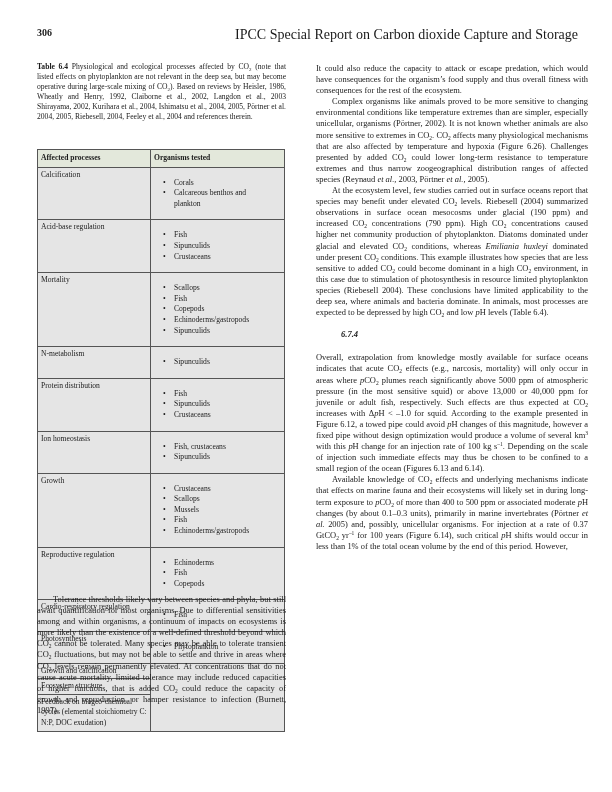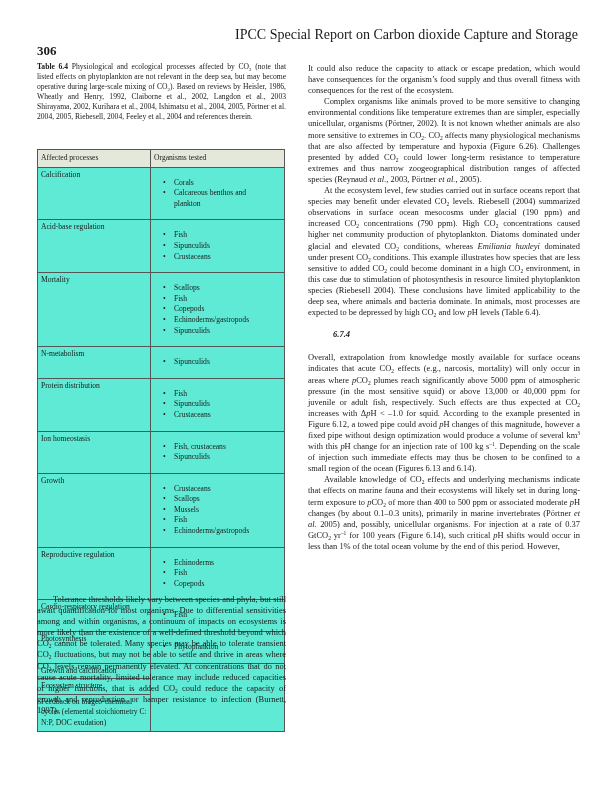--- a/index.html
+++ b/index.html
@@ -3,21 +3,21 @@
 <meta charset="utf-8">
 <style>
   html, body { margin: 0; padding: 0; background: #ffffff; }
   body {
     width: 612px; height: 792px; position: relative; overflow: hidden;
     font-family: "Liberation Serif", "DejaVu Serif", serif;
     color: #1a1a1a;
   }
   .page-number {
     position: absolute; left: 37px; top: 27px;
-    font-weight: bold; font-size: 13px; margin-top: 16px;
+    font-weight: bold; font-size: 10px;
   }
   .running-head {
     position: absolute; right: 34px; top: 27px;
     font-size: 14px;
   }
   .col {
     position: absolute; top: 0;
     font-size: 8.45px; line-height: 11.1px; text-align: justify;
   }
   .col-left { left: 37px; width: 249px; }
@@ -34,39 +34,39 @@
   .data-table {
     position: absolute; top: 149px; left: 0; width: 248px;
     border-collapse: collapse;
     border: 1.2px solid #444;
     font-size: 7.6px; line-height: 10.6px;
   }
   .data-table th, .data-table td {
     border: 0.8px solid #555;
     padding: 2px 3px 2px 3px;
     text-align: left; vertical-align: top;
-    background: #5eead4;
+    background: #e5e5e5;
   }
   .data-table th {
-    background: #e3e8db; font-weight: normal; padding: 3px 3px 3px 3px;
+    background: #e3e8db; font-weight: bold; padding: 3px 3px 3px 3px;
   }
   .data-table td.proc { width: 106px; }
   .data-table ul { margin: 8px; padding: 0; list-style: none; }
   .data-table li { position: relative; padding-left: 12px; }
   .data-table li::before {
     content: "•"; position: absolute; left: 1px; top: 0;
   }
 
   .left-body {
     position: absolute; top: 594px; left: 0; width: 249px;
   }
   p { margin: 0; }
   p.indent { text-indent: 16px; }
 
-  .right-text { position: absolute; top: 63px; left: 4px; width: 272px; }
+  .right-text { position: absolute; top: 63px; left: 12px; width: 272px; }
   .section-head {
     margin-top: 11px; margin-bottom: 12px;
     font-weight: bold; font-style: italic; font-size: 8.5px;
     display: flex; line-height: 11.2px; text-align: right;
   }
   .section-head .num { width: 42px; flex-shrink: 0; }
   i { font-style: italic; }
 </style>
 </head>
 <body>

